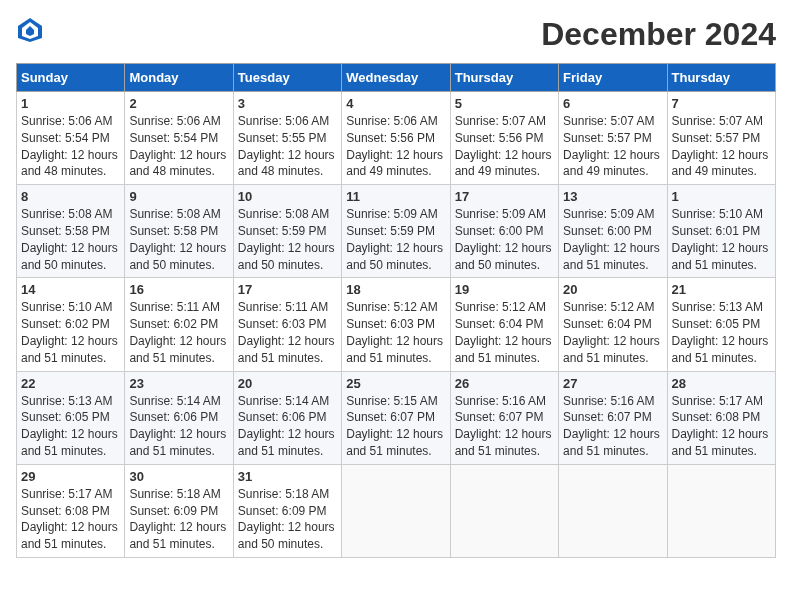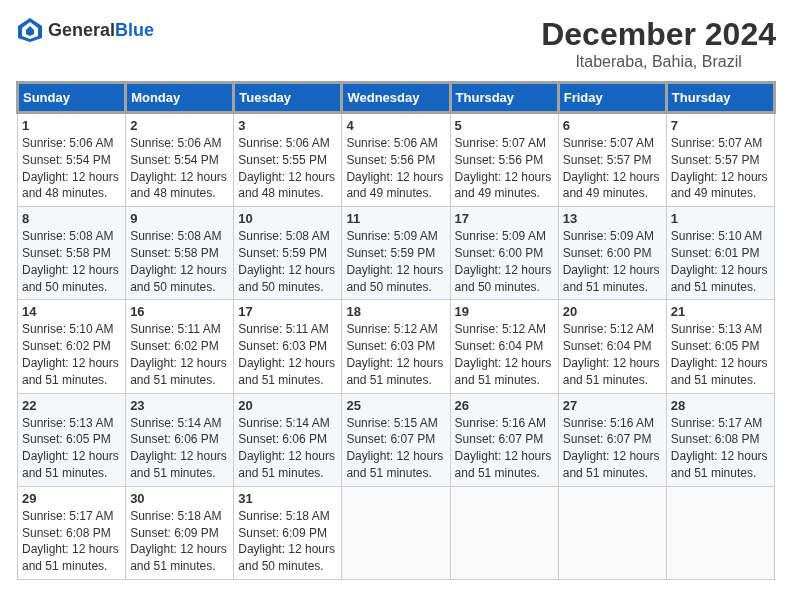--- a/index.html
+++ b/index.html
@@ -52,21 +52,21 @@
       border-collapse: collapse;
       table-layout: fixed;
     }
     th {
       background-color: #1565c0;
       color: #fff;
       font-size: 13px;
       font-weight: bold;
       padding: 6px 4px;
       text-align: left;
-      border: 3px solid #a3a3a3;
+      border: 1px solid #a3a3a3;
     }
     td {
       vertical-align: top;
       border: 1px solid #ccc;
       padding: 4px 4px;
       font-size: 10px;
       color: #333;
       background: #fff;
       height: 80px;
     }
@@ -91,27 +91,23 @@
 </head>
 <body>
 
 <div class="header-area">
   <div class="logo">
     <svg class="logo-icon" viewBox="0 0 28 28">
       <polygon points="14,2 26,10 26,22 14,26 2,22 2,10" fill="#1565c0"></polygon>
       <polygon points="14,6 22,12 22,20 14,23 6,20 6,12" fill="#fff"></polygon>
       <polygon points="14,10 18,14 18,18 14,20 10,18 10,14" fill="#1565c0"></polygon>
     </svg>
-    <div>
-      <span class="logo-text-general">General</span><span class="logo-text-blue">Blue</span>
-    </div>
   </div>
   <div class="title-area">
     <div class="month-title">December 2024</div>
-    <div class="location-title">Itaberaba, Bahia, Brazil</div>
   </div>
 </div>
 
 <table>
   <thead>
     <tr>
       <th>Sunday</th>
       <th>Monday</th>
       <th>Tuesday</th>
       <th>Wednesday</th>

